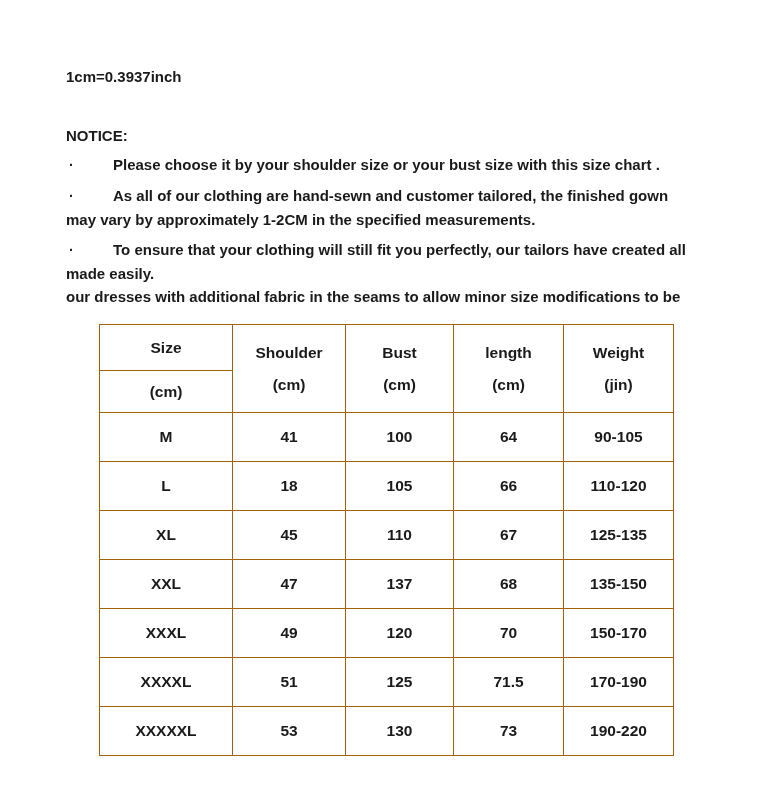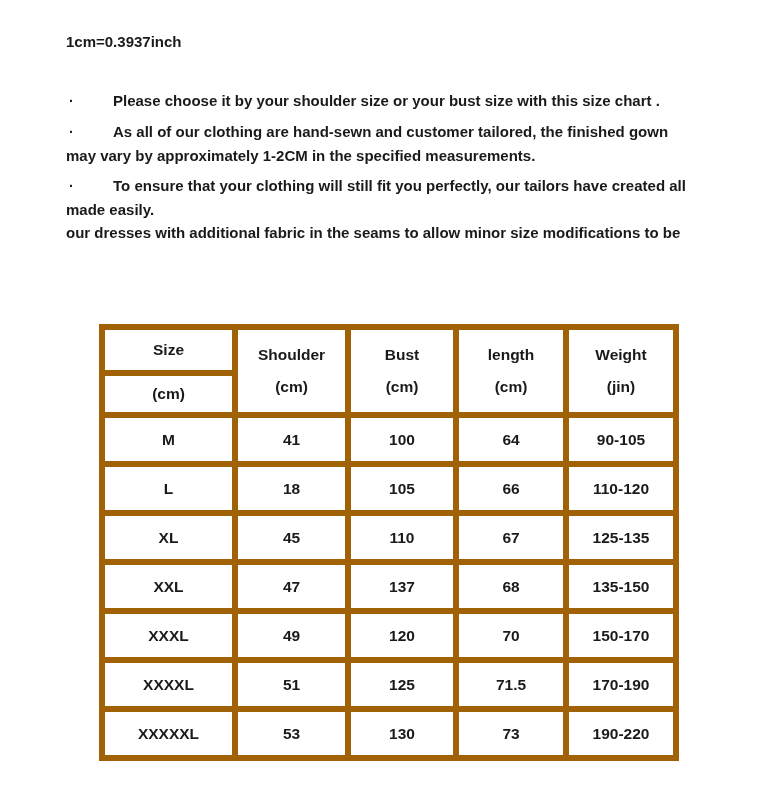--- a/index.html
+++ b/index.html
@@ -17,62 +17,63 @@
     overflow: hidden;
   }
   .text-block {
     position: absolute;
     left: 66px;
     top: 30px;
     width: 697px;
     font-size: 15px;
     line-height: 23px;
   }
-  .conversion { margin-bottom: 36px; white-space: nowrap; }
+  .conversion { margin-bottom: 36px; white-space: nowrap; margin-top: 35px; }
   .notice-title { margin-bottom: 6px; white-space: nowrap; }
   .para { margin-bottom: 7px; }
   .line { white-space: nowrap; }
   .dot {
     display: inline-block;
     width: 47px;
     padding-left: 3px;
     box-sizing: border-box;
     font-size: 14px;
   }
   table.size-table {
     position: absolute;
     left: 99px;
     top: 324px;
     border-collapse: collapse;
     table-layout: fixed;
     text-align: center;
     font-size: 15.5px;
   }
   table.size-table td {
-    border: 6px solid #a16207;
+    border: 1px solid #a16207;
     padding: 0;
     vertical-align: middle;
   }
   tr.hrow1 { height: 46px; }
   tr.hrow2 { height: 42px; }
   tr.brow  { height: 49px; }
   td.hspan .hl { line-height: 32px; text-align: center; }
   .squiggle {
     text-decoration-style: wavy;
     text-decoration-color: #ff4a4a;
     text-decoration-thickness: 1px;
     text-underline-offset: 3px;
     text-decoration-skip-ink: none;
   }
 </style>
 </head>
 <body>
 
 <div class="text-block">
   <div class="conversion">1cm=0.3937inch</div>
+  <div class="notice-title">NOTICE:</div>
 
 
   <div class="para">
     <div class="line"><span class="dot">·</span><span>Please choose it by your shoulder size or your bust size with this size chart .</span></div>
   </div>
 
   <div class="para">
     <div class="line"><span class="dot">·</span><span>As all of our clothing are hand-sewn and customer tailored, the finished gown</span></div>
     <div class="line">may vary by approximately 1-2CM in the specified measurements.</div>
   </div>

